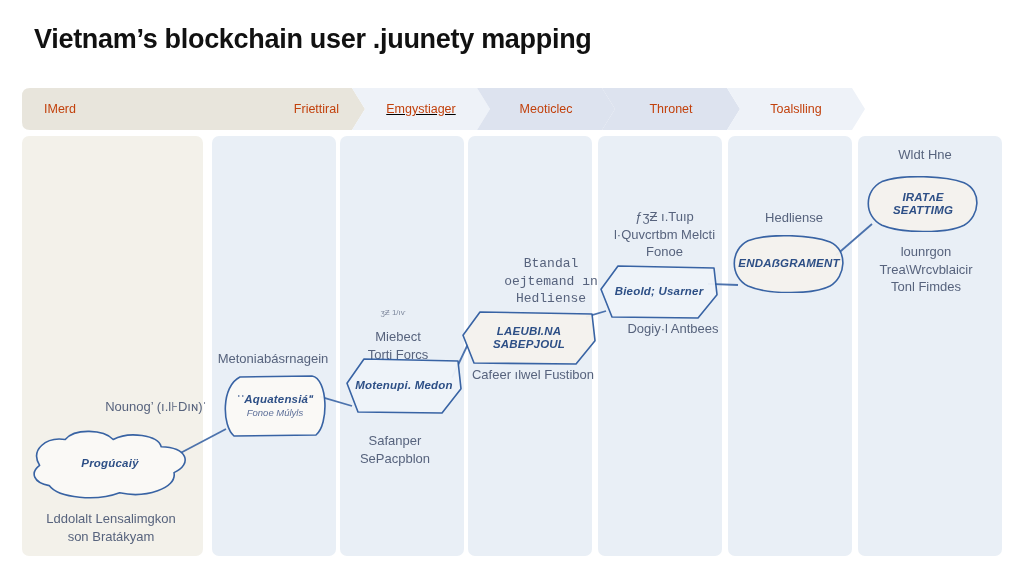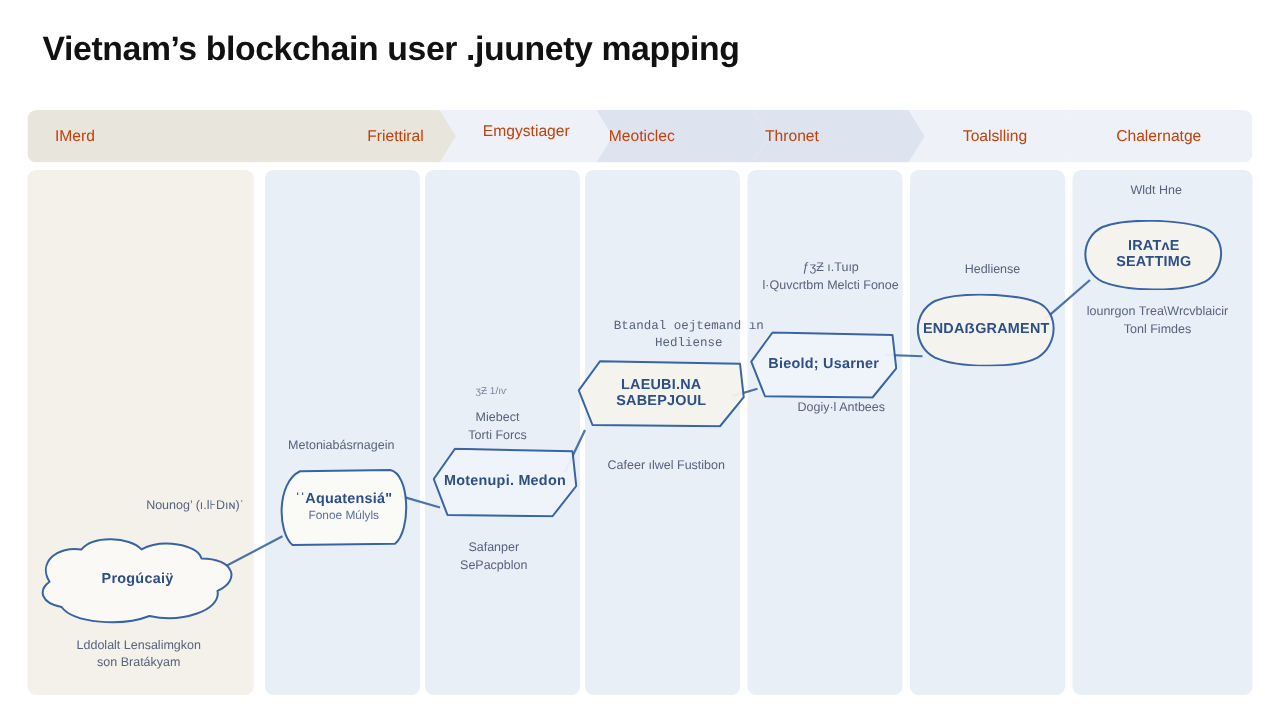--- a/index.html
+++ b/index.html
@@ -87,41 +87,42 @@
   }
   .node .node-label {
     position: relative;
     z-index: 3;
     font-size: 11.5px;
     font-weight: bold;
     color: #2d4f86;
     line-height: 1.15;
     padding: 0 6px;
     letter-spacing: 0.2px;
+    font-style: italic;
   }
   .node .node-sublabel {
     display: block;
     font-size: 9.5px;
     font-weight: normal;
     color: #5e7099;
     margin-top: 2px;
     letter-spacing: 0;
   }
   .node-shape {
     position: absolute;
     left: 0; top: 0;
     width: 100%;
     height: 100%;
     z-index: 1;
   }
 
   
   .caption {
     position: absolute;
-    font-size: 10px;
+    font-size: 13px;
     color: #57637d;
     line-height: 1.35;
     text-align: center;
     white-space: pre-line;
   }
   .caption.small {
     font-size: 8px;
     color: #7d879c;
   }
 </style>
@@ -149,54 +150,46 @@
         </svg>
         <div style="position: relative; z-index: 2; width: 100%; height: 42px; display: flex; align-items: center; justify-content: space-between; padding: 0px 26px 0px 22px; box-sizing: border-box;">
           <span class="stage-label">IMerd</span>
           <span class="stage-label">Friettiral</span>
         </div>
       </div>
       <div class="stage-chip" style="left: 330px; width: 138px;">
         <svg width="138" height="42" style="position: absolute; left: 0px; top: 0px;">
           <path d="M 0,0 L 125,0 L 138,21 L 125,42 L 0,42 L 13,21 Z" fill="#eef2f8"></path>
         </svg>
-        <div style="position: relative; z-index: 2; width: 100%; height: 42px; display: flex; justify-content: center; padding: 10px 10px; box-sizing: border-box;">
+        <div style="position: relative; z-index: 2; width: 100%; height: 42px; display: flex; align-items: center; justify-content: center; padding: 0px 10px; box-sizing: border-box; text-decoration: underline;">
           <span class="stage-label">Emgystiager</span>
         </div>
       </div>
       <div class="stage-chip" style="left: 455px; width: 138px;">
         <svg width="138" height="42" style="position: absolute; left: 0px; top: 0px;">
           <path d="M 0,0 L 125,0 L 138,21 L 125,42 L 0,42 L 13,21 Z" fill="#dde3ef"></path>
         </svg>
-        <div style="position: relative; z-index: 2; width: 100%; height: 42px; display: flex; align-items: center; padding: 15px 10px; box-sizing: border-box;">
+        <div style="position: relative; z-index: 2; width: 100%; height: 42px; display: flex; align-items: center; justify-content: center; padding: 15px 10px; box-sizing: border-box;">
           <span class="stage-label">Meoticlec</span>
         </div>
       </div>
       <div class="stage-chip" style="left: 580px; width: 138px;">
         <svg width="138" height="42" style="position: absolute; left: 0px; top: 0px;">
           <path d="M 0,0 L 125,0 L 138,21 L 125,42 L 0,42 L 13,21 Z" fill="#dde3ef"></path>
         </svg>
-        <div style="position: relative; z-index: 2; width: 100%; height: 42px; display: flex; align-items: center; padding: 0px 10px; box-sizing: border-box;">
+        <div style="position: relative; z-index: 2; width: 100%; height: 42px; display: flex; align-items: center; justify-content: center; padding: 0px 10px; box-sizing: border-box;">
           <span class="stage-label">Thronet</span>
         </div>
       </div>
       <div class="stage-chip" style="left: 705px; width: 138px;">
         <svg width="138" height="42" style="position: absolute; left: 0px; top: 0px;">
           <path d="M 0,0 L 125,0 L 138,21 L 125,42 L 0,42 L 13,21 Z" fill="#eef2f8"></path>
         </svg>
         <div style="position: relative; z-index: 2; width: 100%; height: 42px; display: flex; align-items: center; justify-content: center; padding: 0px 10px; box-sizing: border-box;">
           <span class="stage-label">Toalslling</span>
-        </div>
-      </div>
-      <div class="stage-chip" style="left: 830px; width: 150px;">
-        <svg width="150" height="42" style="position: absolute; left: 0px; top: 0px;">
-          <path d="M 0,0 L 142,0 Q 150,0 150,8 L 150,34 Q 150,42 142,42 L 0,42 L 13,21 Z" fill="#eef2f8"></path>
-        </svg>
-        <div style="position: relative; z-index: 2; width: 100%; height: 42px; display: flex; align-items: center; justify-content: center; padding: 0px 10px; box-sizing: border-box;">
-          <span class="stage-label">Chalernatge</span>
         </div>
       </div>
     </div>
 
   <svg id="connector-layer" viewBox="0 0 1024 576" xmlns="http://www.w3.org/2000/svg">
       <path d="M 180,453.2 L 226,429" stroke="#2f5ca0" stroke-width="1.8" fill="none" opacity="0.85"></path>
       <path d="M 320,396.7 L 352,406" stroke="#2f5ca0" stroke-width="1.8" fill="none" opacity="0.85"></path>
       <path d="M 452,377.6 L 468,344" stroke="#2f5ca0" stroke-width="1.8" fill="none" opacity="0.85"></path>
       <path d="M 586,316.9 L 606,311" stroke="#2f5ca0" stroke-width="1.8" fill="none" opacity="0.85"></path>
       <path d="M 708,283.9 L 738,285" stroke="#2f5ca0" stroke-width="1.8" fill="none" opacity="0.85"></path>
@@ -245,21 +238,21 @@
             L 14,61 C 2,50.839999999999996 1,11.16 20,2 Z" fill="#fbfaf7" stroke="#2f5ca0" stroke-width="1.6" stroke-linejoin="round" opacity="0.95"></path>
         </svg>
         <span class="node-label">ˈˈAquatensiáʺ<span class="node-sublabel">Fonoe Múlyls</span></span>
       </div>
       <div class="node" style="left: 346px; top: 358px; width: 116px; height: 56px;">
         <svg class="node-shape" viewBox="0 0 116 56">
           <path d="M 18,1 L 112,3 L 115,30.800000000000004 L 96,55 L 12,54 L 1,25.2 Z" fill="#eff4fa" stroke="#2f5ca0" stroke-width="1.6" stroke-linejoin="round" opacity="0.95"></path>
         </svg>
         <span class="node-label">Motenupi. Medon</span>
       </div>
-      <div class="node" style="left: 462px; top: 288px; width: 134px; height: 54px; text-align: center;">
+      <div class="node" style="left: 462px; top: 311px; width: 134px; height: 54px; text-align: center;">
         <svg class="node-shape" viewBox="0 0 134 54">
           <path d="M 18,1 L 130,3 L 133,29.700000000000003 L 114,53 L 12,52 L 1,24.3 Z" fill="#f5f3ee" stroke="#2f5ca0" stroke-width="1.6" stroke-linejoin="round" opacity="0.95"></path>
         </svg>
         <span class="node-label">LAEUBI.NA SABEPJOUL</span>
       </div>
       <div class="node" style="left: 600px; top: 265px; width: 118px; height: 54px;">
         <svg class="node-shape" viewBox="0 0 118 54">
           <path d="M 18,1 L 114,3 L 117,29.700000000000003 L 98,53 L 12,52 L 1,24.3 Z" fill="#eff4fa" stroke="#2f5ca0" stroke-width="1.6" stroke-linejoin="round" opacity="0.95"></path>
         </svg>
         <span class="node-label">Bieold; Usarner</span>

